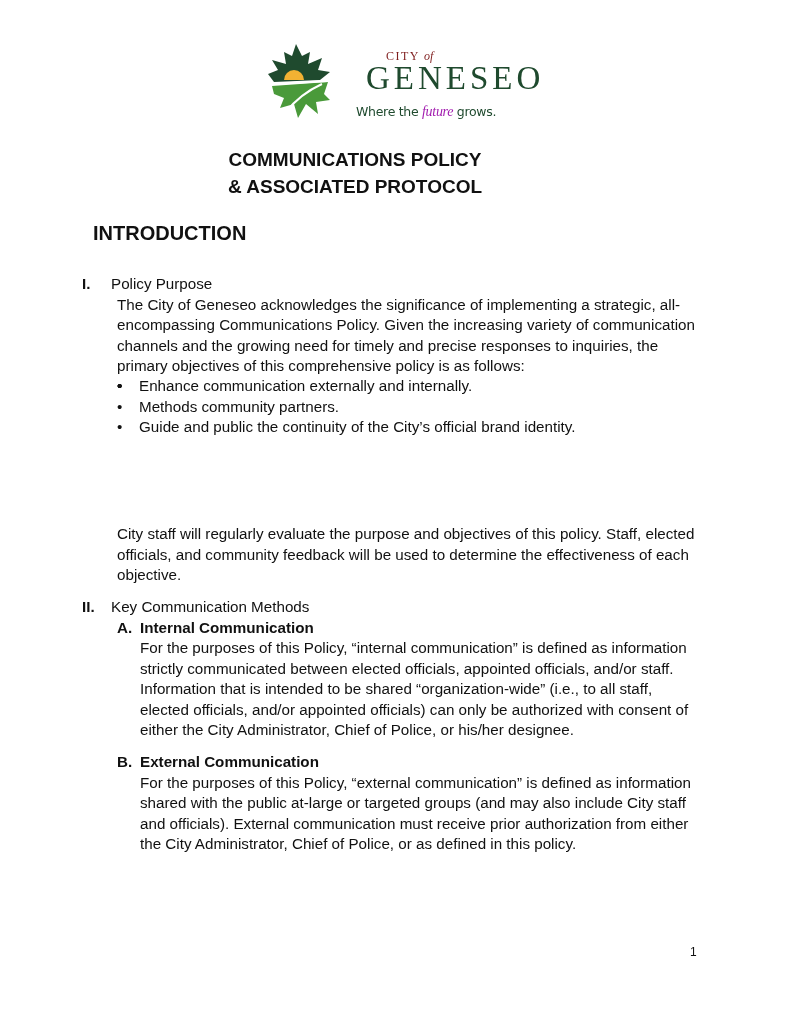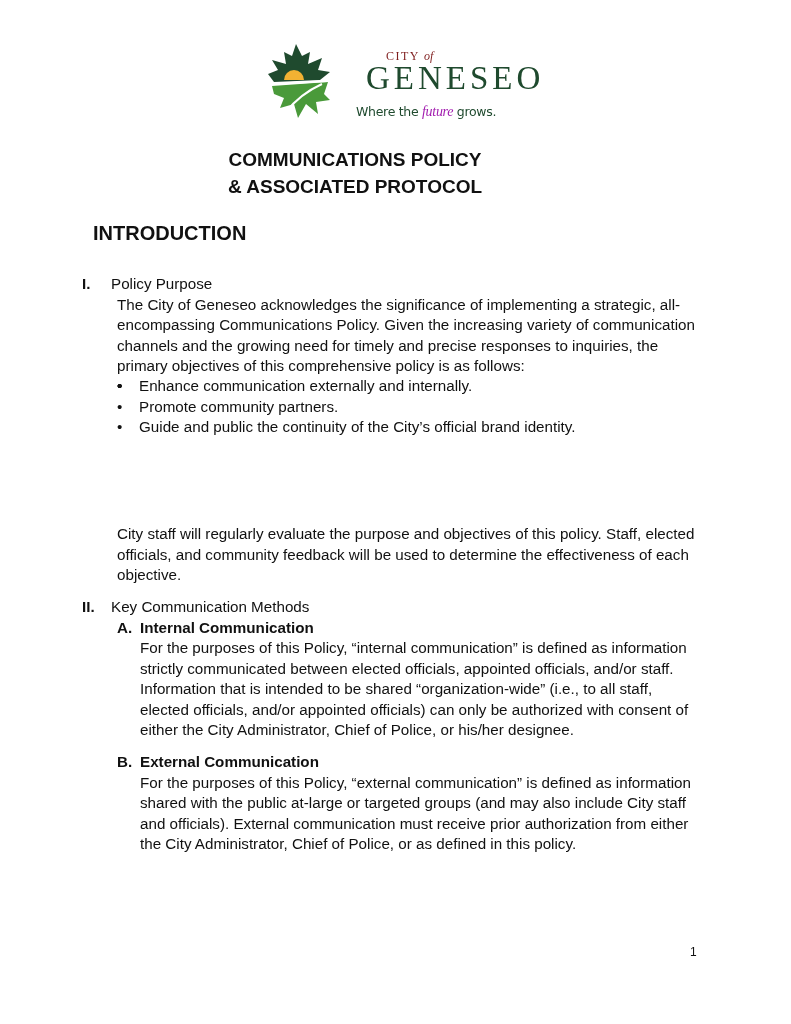--- a/index.html
+++ b/index.html
@@ -56,21 +56,21 @@
 <div class="intro">INTRODUCTION</div>
 
 <div class="section" style="top:274px;">
   <div class="num" style="top:0;">I.</div>
   <div class="head" style="top:0;">Policy Purpose</div>
   <div class="para" style="top:20.5px;">The City of Geneseo acknowledges the significance of implementing a strategic, all-encompassing Communications Policy. Given the increasing variety of communication channels and the growing need for timely and precise responses to inquiries, the primary objectives of this comprehensive policy is as follows:</div>
   <ul class="bullets" style="top:102px;">
     <li><span class="dot">•</span></li>
     <li><span class="dot">•</span></li>
     <li><span class="dot">•</span><span>Enhance communication externally and internally.</span></li>
-    <li><span class="dot">•</span><span>Promote community partners.</span></li>
+    <li><span class="dot">•</span><span>Methods community partners.</span></li>
     <li><span class="dot">•</span><span>Guide and public the continuity of the City’s official brand identity.</span></li>
   </ul>
   <div class="para" style="top:250px;">City staff will regularly evaluate the purpose and objectives of this policy. Staff, elected officials, and community feedback will be used to determine the effectiveness of each objective.</div>
 </div>
 
 <div class="section" style="top:597px;">
   <div class="num" style="top:0;">II.</div>
   <div class="head" style="top:0;">Key Communication Methods</div>
 
   <div class="sub-letter" style="top:20.5px;">A.</div>

